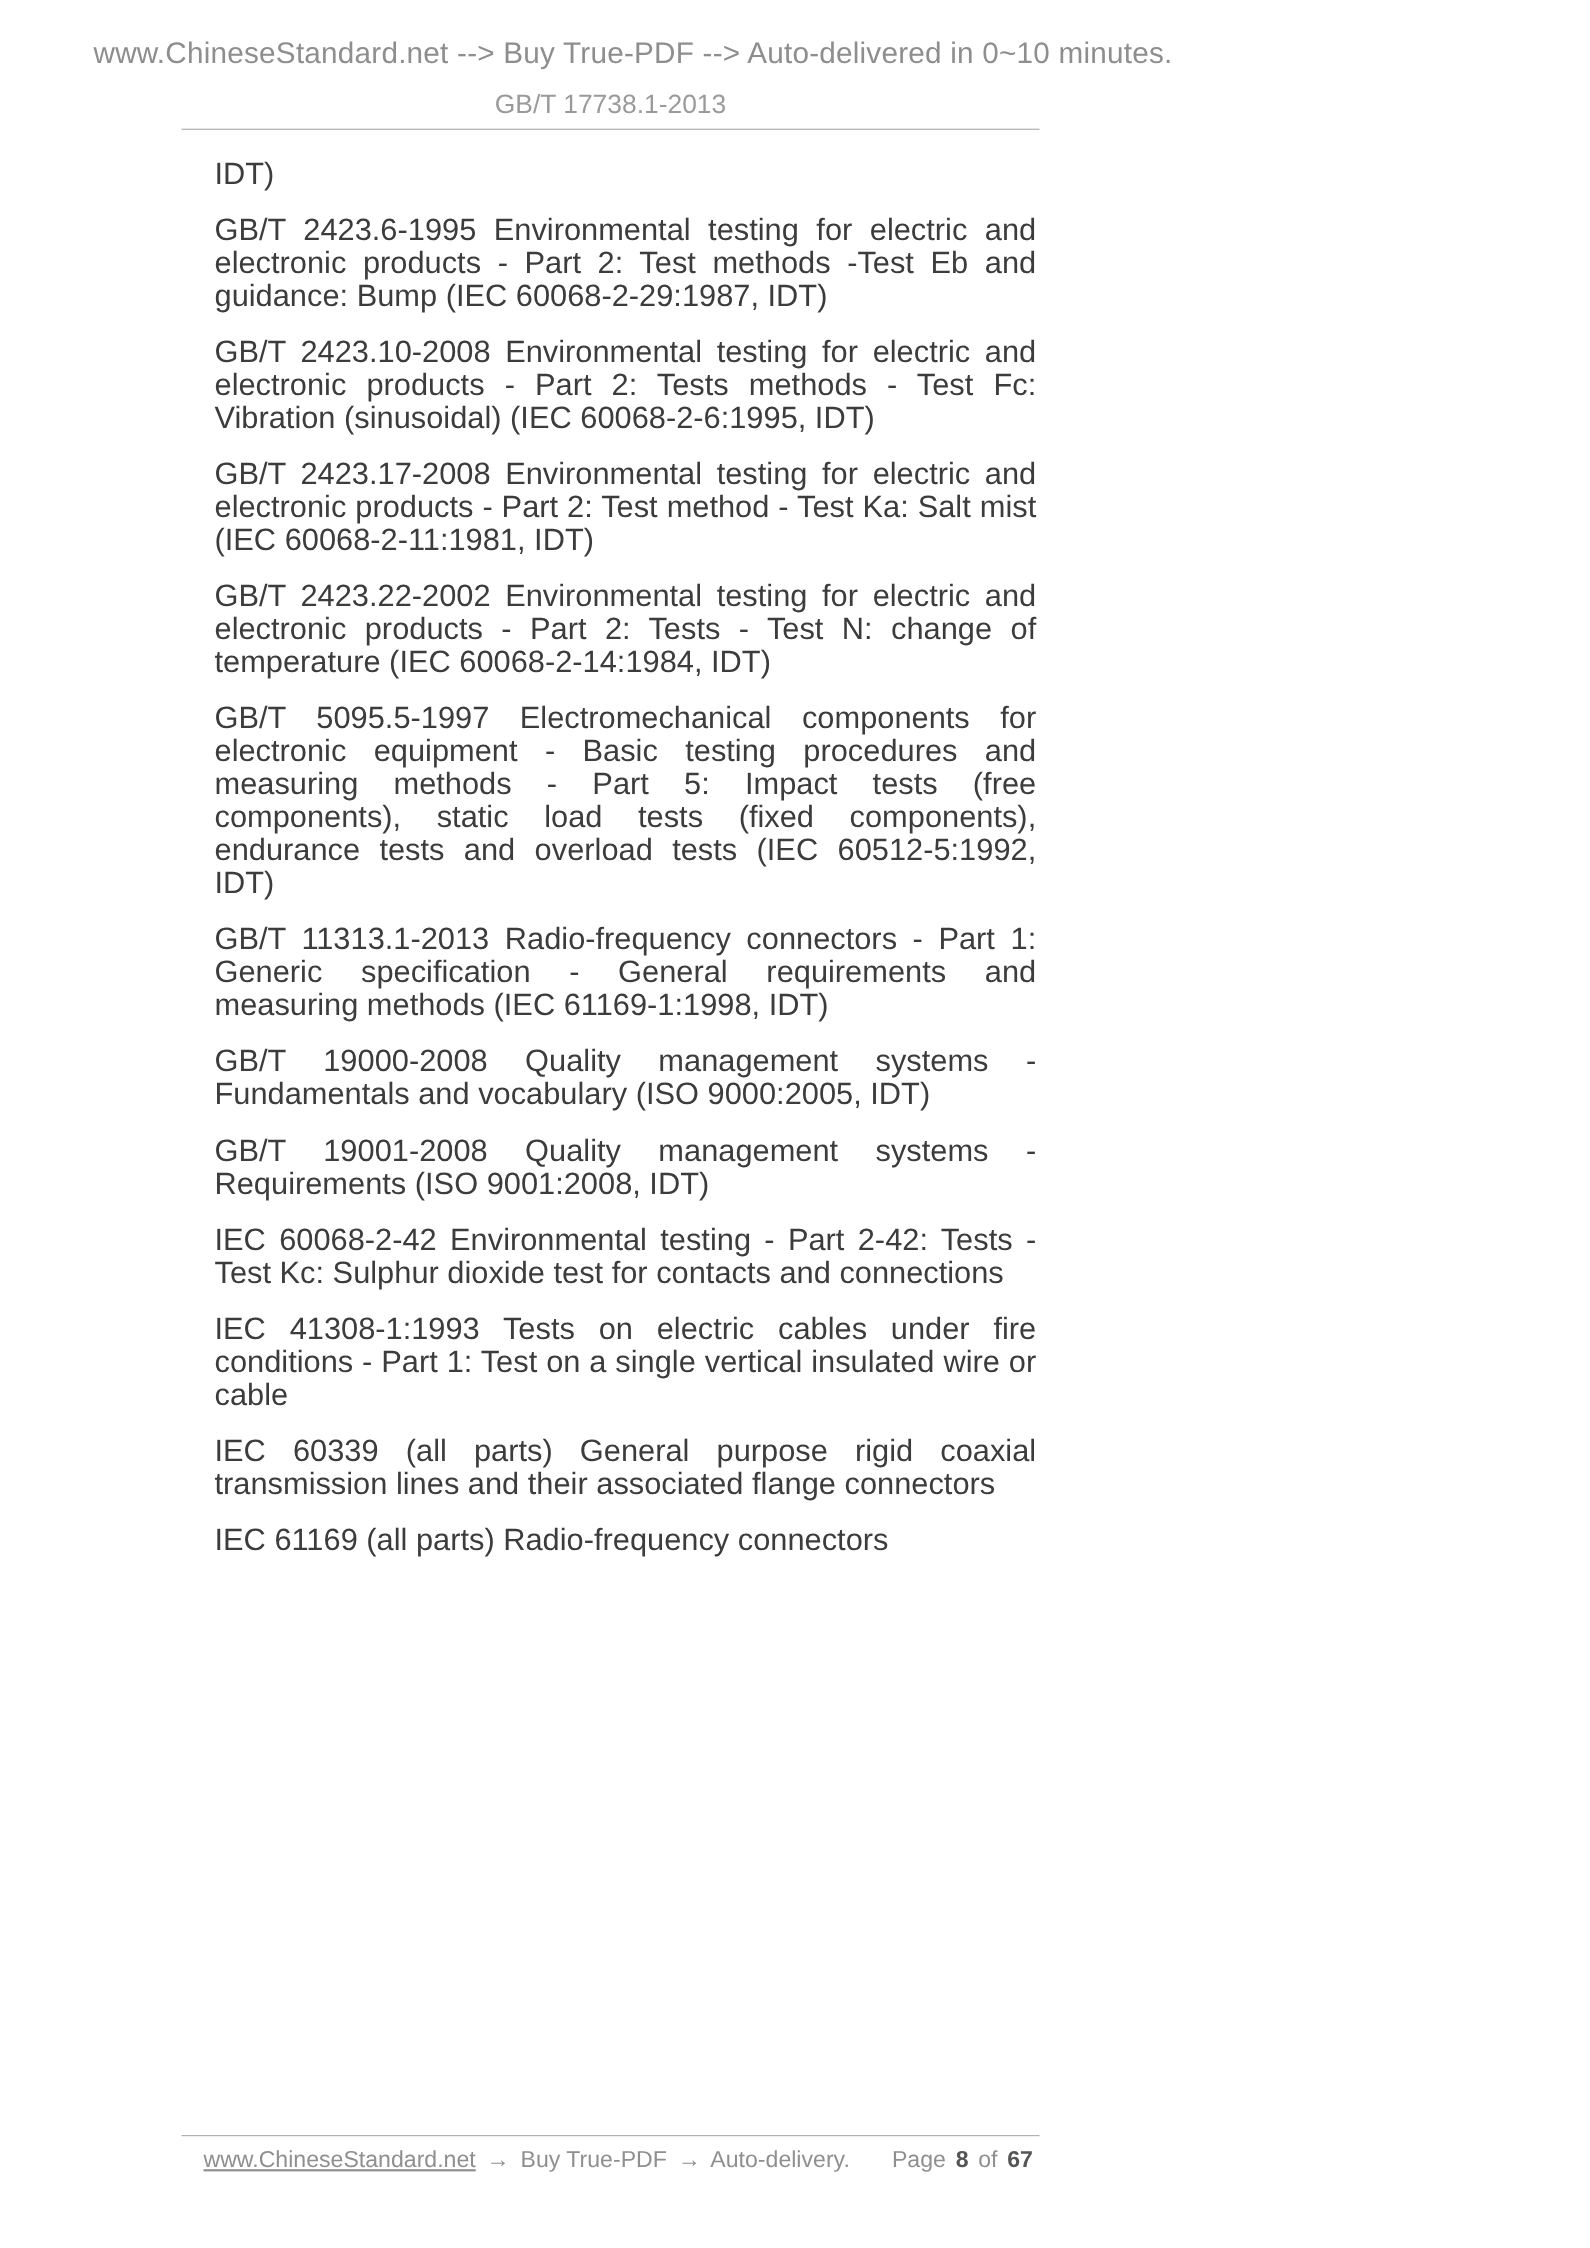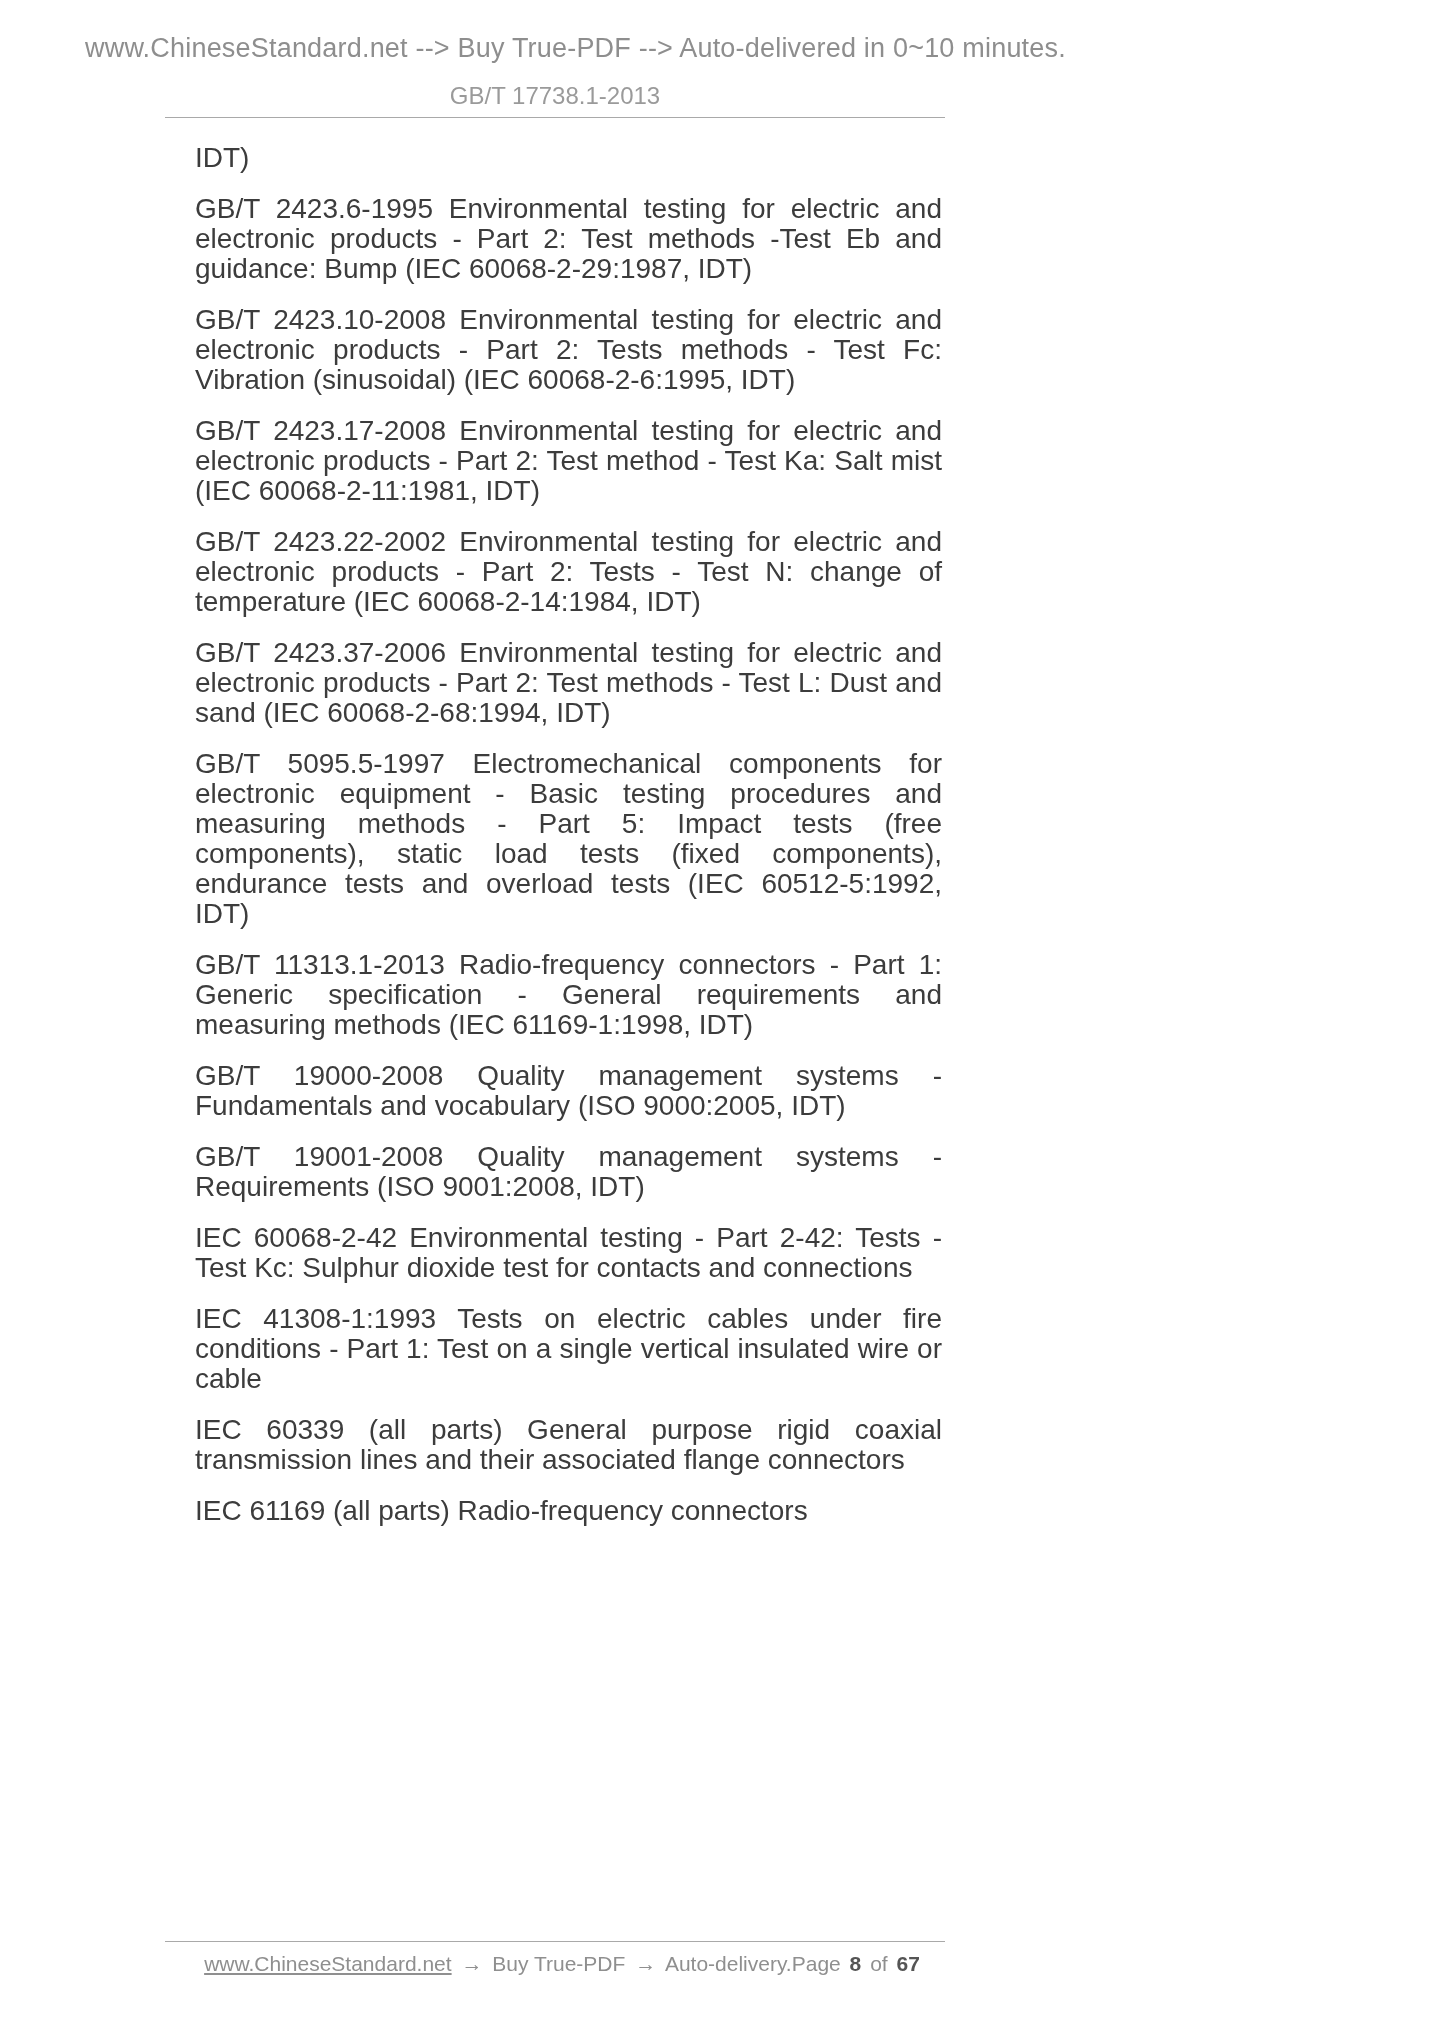--- a/index.html
+++ b/index.html
@@ -64,21 +64,21 @@
     width: 780px;
     height: 0;
     border-top: 1px solid #a9a9a9;
   }
   .footer {
     position: absolute;
     left: 185px;
     top: 1952px;
     width: 757px;
     display: flex;
-    justify-content: center;
+    justify-content: space-between;
     align-items: baseline;
     font-size: 21px;
     color: #8f8f8f;
   }
   .footer-left {
     white-space: nowrap;
   }
   .footer-link {
     text-decoration: underline;
     color: #8f8f8f;
@@ -106,21 +106,20 @@
   <div class="doc-id">GB/T 17738.1-2013</div>
 
   <div class="top-rule"></div>
 
   <div class="content">
     <p>IDT)</p>
     <p>GB/T 2423.6-1995 Environmental testing for electric and electronic products - Part 2: Test methods -Test Eb and guidance: Bump (IEC 60068-2-29:1987, IDT)</p>
     <p>GB/T 2423.10-2008 Environmental testing for electric and electronic products - Part 2: Tests methods - Test Fc: Vibration (sinusoidal) (IEC 60068-2-6:1995, IDT)</p>
     <p>GB/T 2423.17-2008 Environmental testing for electric and electronic products - Part 2: Test method - Test Ka: Salt mist (IEC 60068-2-11:1981, IDT)</p>
     <p>GB/T 2423.22-2002 Environmental testing for electric and electronic products - Part 2: Tests - Test N: change of temperature (IEC 60068-2-14:1984, IDT)</p>
-    <p>GB/T 2423.37-2006 Environmental testing for electric and electronic products - Part 2: Test methods - Test L: Dust and sand (IEC 60068-2-68:1994, IDT)</p>
     <p>GB/T 5095.5-1997 Electromechanical components for electronic equipment - Basic testing procedures and measuring methods - Part 5: Impact tests (free components), static load tests (fixed components), endurance tests and overload tests (IEC 60512-5:1992, IDT)</p>
     <p>GB/T 11313.1-2013 Radio-frequency connectors - Part 1: Generic specification - General requirements and measuring methods (IEC 61169-1:1998, IDT)</p>
     <p>GB/T 19000-2008 Quality management systems - Fundamentals and vocabulary (ISO 9000:2005, IDT)</p>
     <p>GB/T 19001-2008 Quality management systems - Requirements (ISO 9001:2008, IDT)</p>
     <p>IEC 60068-2-42 Environmental testing - Part 2-42: Tests - Test Kc: Sulphur dioxide test for contacts and connections</p>
     <p>IEC 41308-1:1993 Tests on electric cables under fire conditions - Part 1: Test on a single vertical insulated wire or cable</p>
     <p>IEC 60339 (all parts) General purpose rigid coaxial transmission lines and their associated flange connectors</p>
     <p>IEC 61169 (all parts) Radio-frequency connectors</p>
   </div>
 

